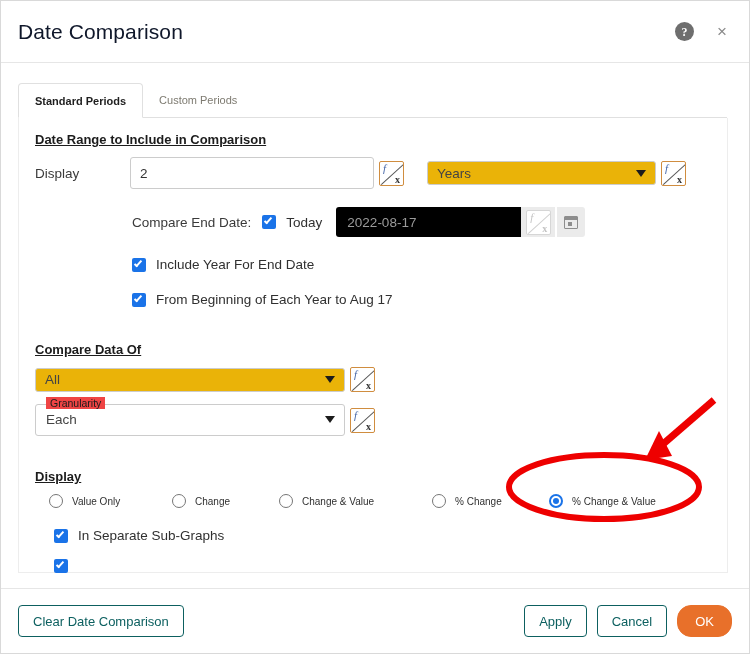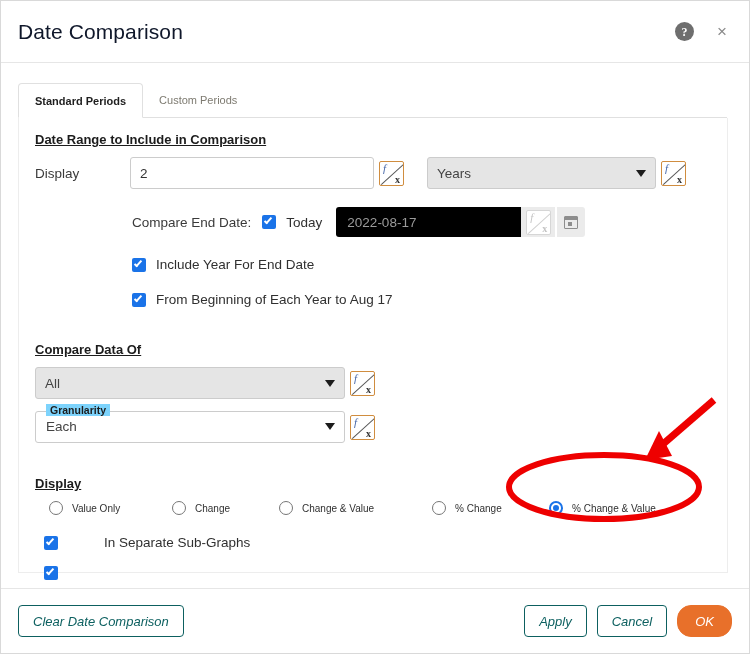--- a/index.html
+++ b/index.html
@@ -148,24 +148,24 @@
     background: #fff;
     display: flex;
     align-items: center;
     padding: 0 9px;
     font-size: 13.5px;
     color: #333;
     box-sizing: border-box;
   }
   .textbox.num { width: 244px; }
   .select {
-    height: 32px;
+    height: 24px;
     border: 1px solid #ccc;
     border-radius: 3px;
-    background: #e5e5e5;
+    background: #eab308;
     display: flex;
     align-items: center;
     padding: 0 9px;
     font-size: 13.5px;
     color: #444;
     box-sizing: border-box;
     justify-content: space-between;
     cursor: pointer;
   }
   .caret {
@@ -287,21 +287,21 @@
     background: #8d8d8d;
   }
 
   
   .chk-row {
     display: flex;
     align-items: center;
     margin-left: 113px;
     margin-top: 20px;
   }
-  .chk-row.indent2 { margin-left: 25px; gap: 36px; }
+  .chk-row.indent2 { margin-left: 35px; }
   .cb {
     width: 14px; height: 14px;
     border-radius: 2px;
     background: #1a73e8;
     position: relative;
     flex: 0 0 auto;
     cursor: pointer;
   }
   .cb::after {
     content: "";
@@ -329,24 +329,24 @@
     position: absolute;
     left: 0; top: 0;
     width: 100%; height: 100%;
     border: 1px solid #ccc;
     border-radius: 3px;
     box-sizing: border-box;
   }
   .fieldset-select .fs-legend {
     position: absolute;
     left: 11px; top: -7px;
-    background: #7dd3fc;
+    background: #ef4444;
     padding: 0 4px;
     font-size: 10.5px;
-    font-weight: bold;
+    font-weight: normal;
     color: #1c1c1c;
     line-height: 12px;
   }
   .fieldset-select .fs-value {
     position: absolute;
     left: 11px; top: 8px;
     font-size: 13.5px;
     color: #444;
   }
   .fieldset-select .caret {
@@ -411,21 +411,20 @@
     background: #fff;
     color: #0d6060;
     font-size: 13px;
     font-family: "Liberation Sans", sans-serif;
     padding: 0 14px;
     cursor: pointer;
     display: inline-flex;
     align-items: center;
     justify-content: center;
     box-sizing: border-box;
-    font-style: italic;
   }
   .btn.primary {
     background: #e8702a;
     border-color: #e8702a;
     color: #fff;
     padding: 0 17px;
     border-radius: 14px;
   }
   .footer-spacer { flex: 1; }
   .footer .btn + .btn { margin-left: 10px; }

